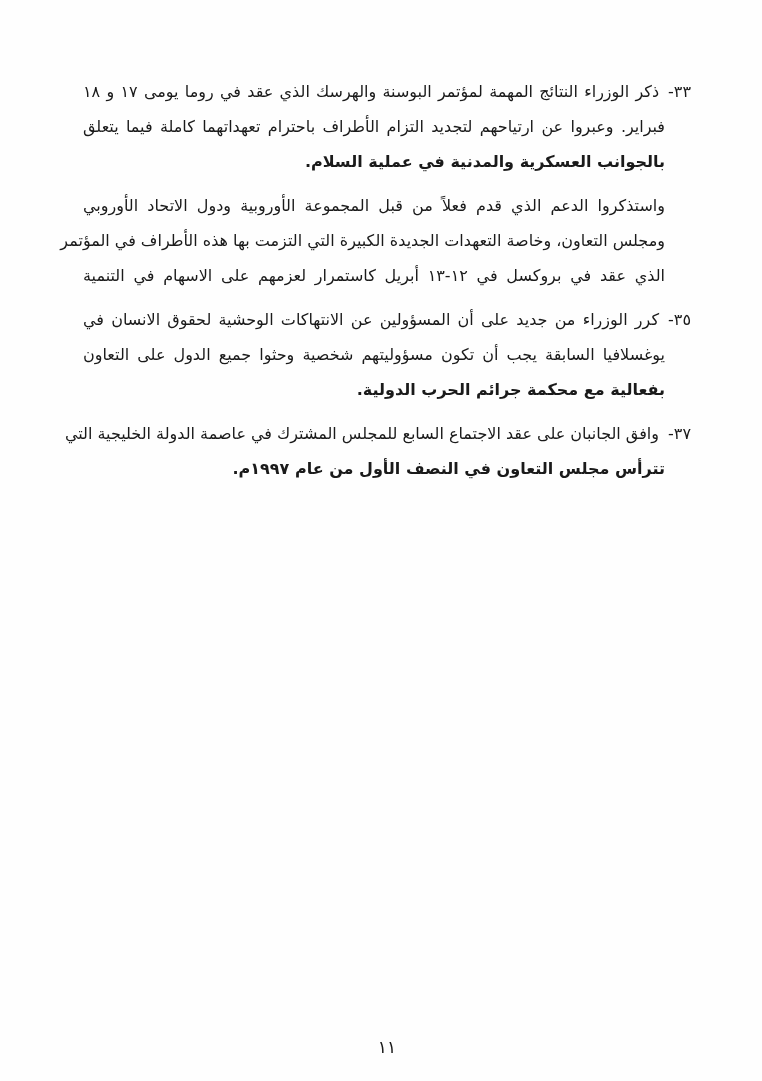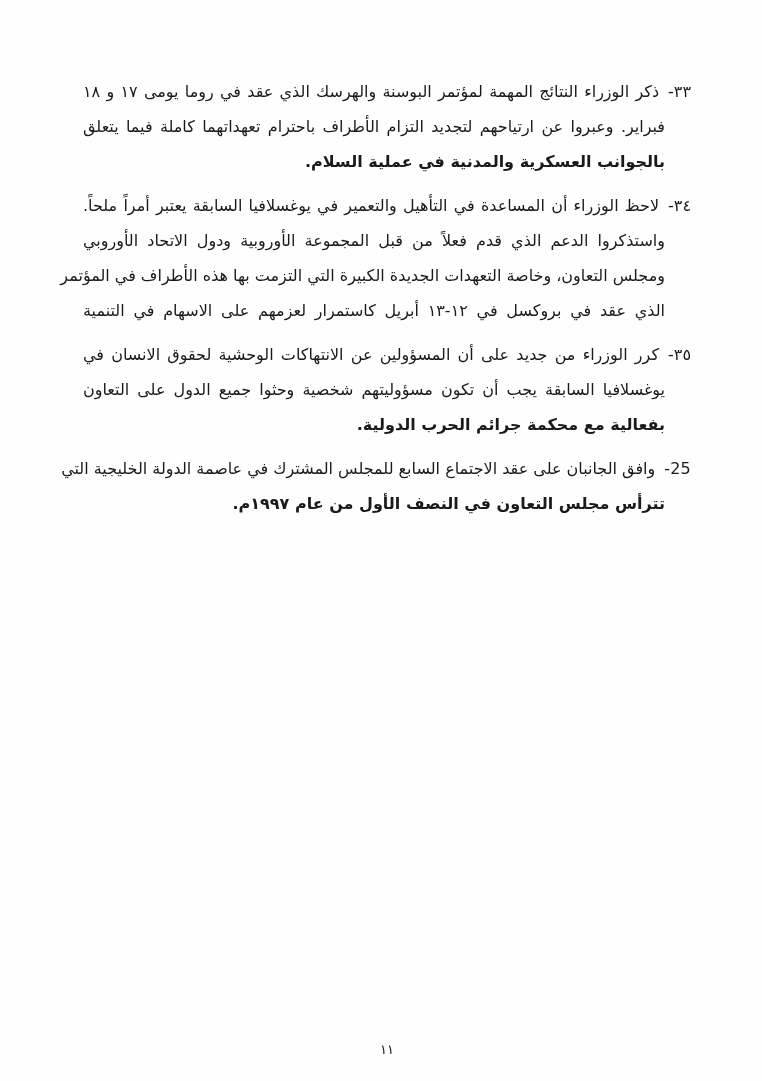--- a/index.html
+++ b/index.html
@@ -49,56 +49,55 @@
     display: inline-block;
     margin-left: 9px;
     white-space: nowrap;
   }
   .page-number {
     position: absolute;
     bottom: 24px;
     right: 115px;
     width: 608px;
     text-align: center;
-    font-size: 13px;
+    font-size: 17px;
     letter-spacing: 2px;
     color: #1a1a1a;
   }
 </style>
 </head>
 <body>
 
 <div class="page">
 
   <div class="text-block">
 
     <div class="para">
       <div class="line first"><span class="pnum">٣٣-</span><span>ذكر الوزراء النتائج المهمة لمؤتمر البوسنة والهرسك الذي عقد في روما يومى ١٧ و ١٨</span></div>
       <div class="line">فبراير. وعبروا عن ارتياحهم لتجديد التزام الأطراف باحترام تعهداتهما كاملة فيما يتعلق</div>
       <div class="line last">بالجوانب العسكرية والمدنية في عملية السلام.</div>
     </div>
 
     <div class="para">
-      <div class="line first"><span class="pnum">٣٤-</span><span>لاحظ الوزراء أن المساعدة في التأهيل والتعمير في يوغسلافيا السابقة يعتبر أمراً ملحاً.</span></div>
       <div class="line">واستذكروا الدعم الذي قدم فعلاً من قبل المجموعة الأوروبية ودول الاتحاد الأوروبي</div>
       <div class="line">ومجلس التعاون، وخاصة التعهدات الجديدة الكبيرة التي التزمت بها هذه الأطراف في المؤتمر</div>
       <div class="line">الذي عقد في بروكسل في ١٢-١٣ أبريل كاستمرار لعزمهم على الاسهام في التنمية</div>
     </div>
 
     <div class="para">
       <div class="line first"><span class="pnum">٣٥-</span><span>كرر الوزراء من جديد على أن المسؤولين عن الانتهاكات الوحشية لحقوق الانسان في</span></div>
       <div class="line">يوغسلافيا السابقة يجب أن تكون مسؤوليتهم شخصية وحثوا جميع الدول على التعاون</div>
       <div class="line last">بفعالية مع محكمة جرائم الحرب الدولية.</div>
     </div>
 
     <div class="para">
     </div>
 
     <div class="para">
-      <div class="line first"><span class="pnum">25-</span><span>وافق الجانبان على عقد الاجتماع السابع للمجلس المشترك في عاصمة الدولة الخليجية التي</span></div>
+      <div class="line first"><span class="pnum">٣٧-</span><span>وافق الجانبان على عقد الاجتماع السابع للمجلس المشترك في عاصمة الدولة الخليجية التي</span></div>
       <div class="line last">تترأس مجلس التعاون في النصف الأول من عام ١٩٩٧م.</div>
     </div>
 
   </div>
 
   <div class="page-number">١١</div>
 
 </div>
 
 </body></html>

